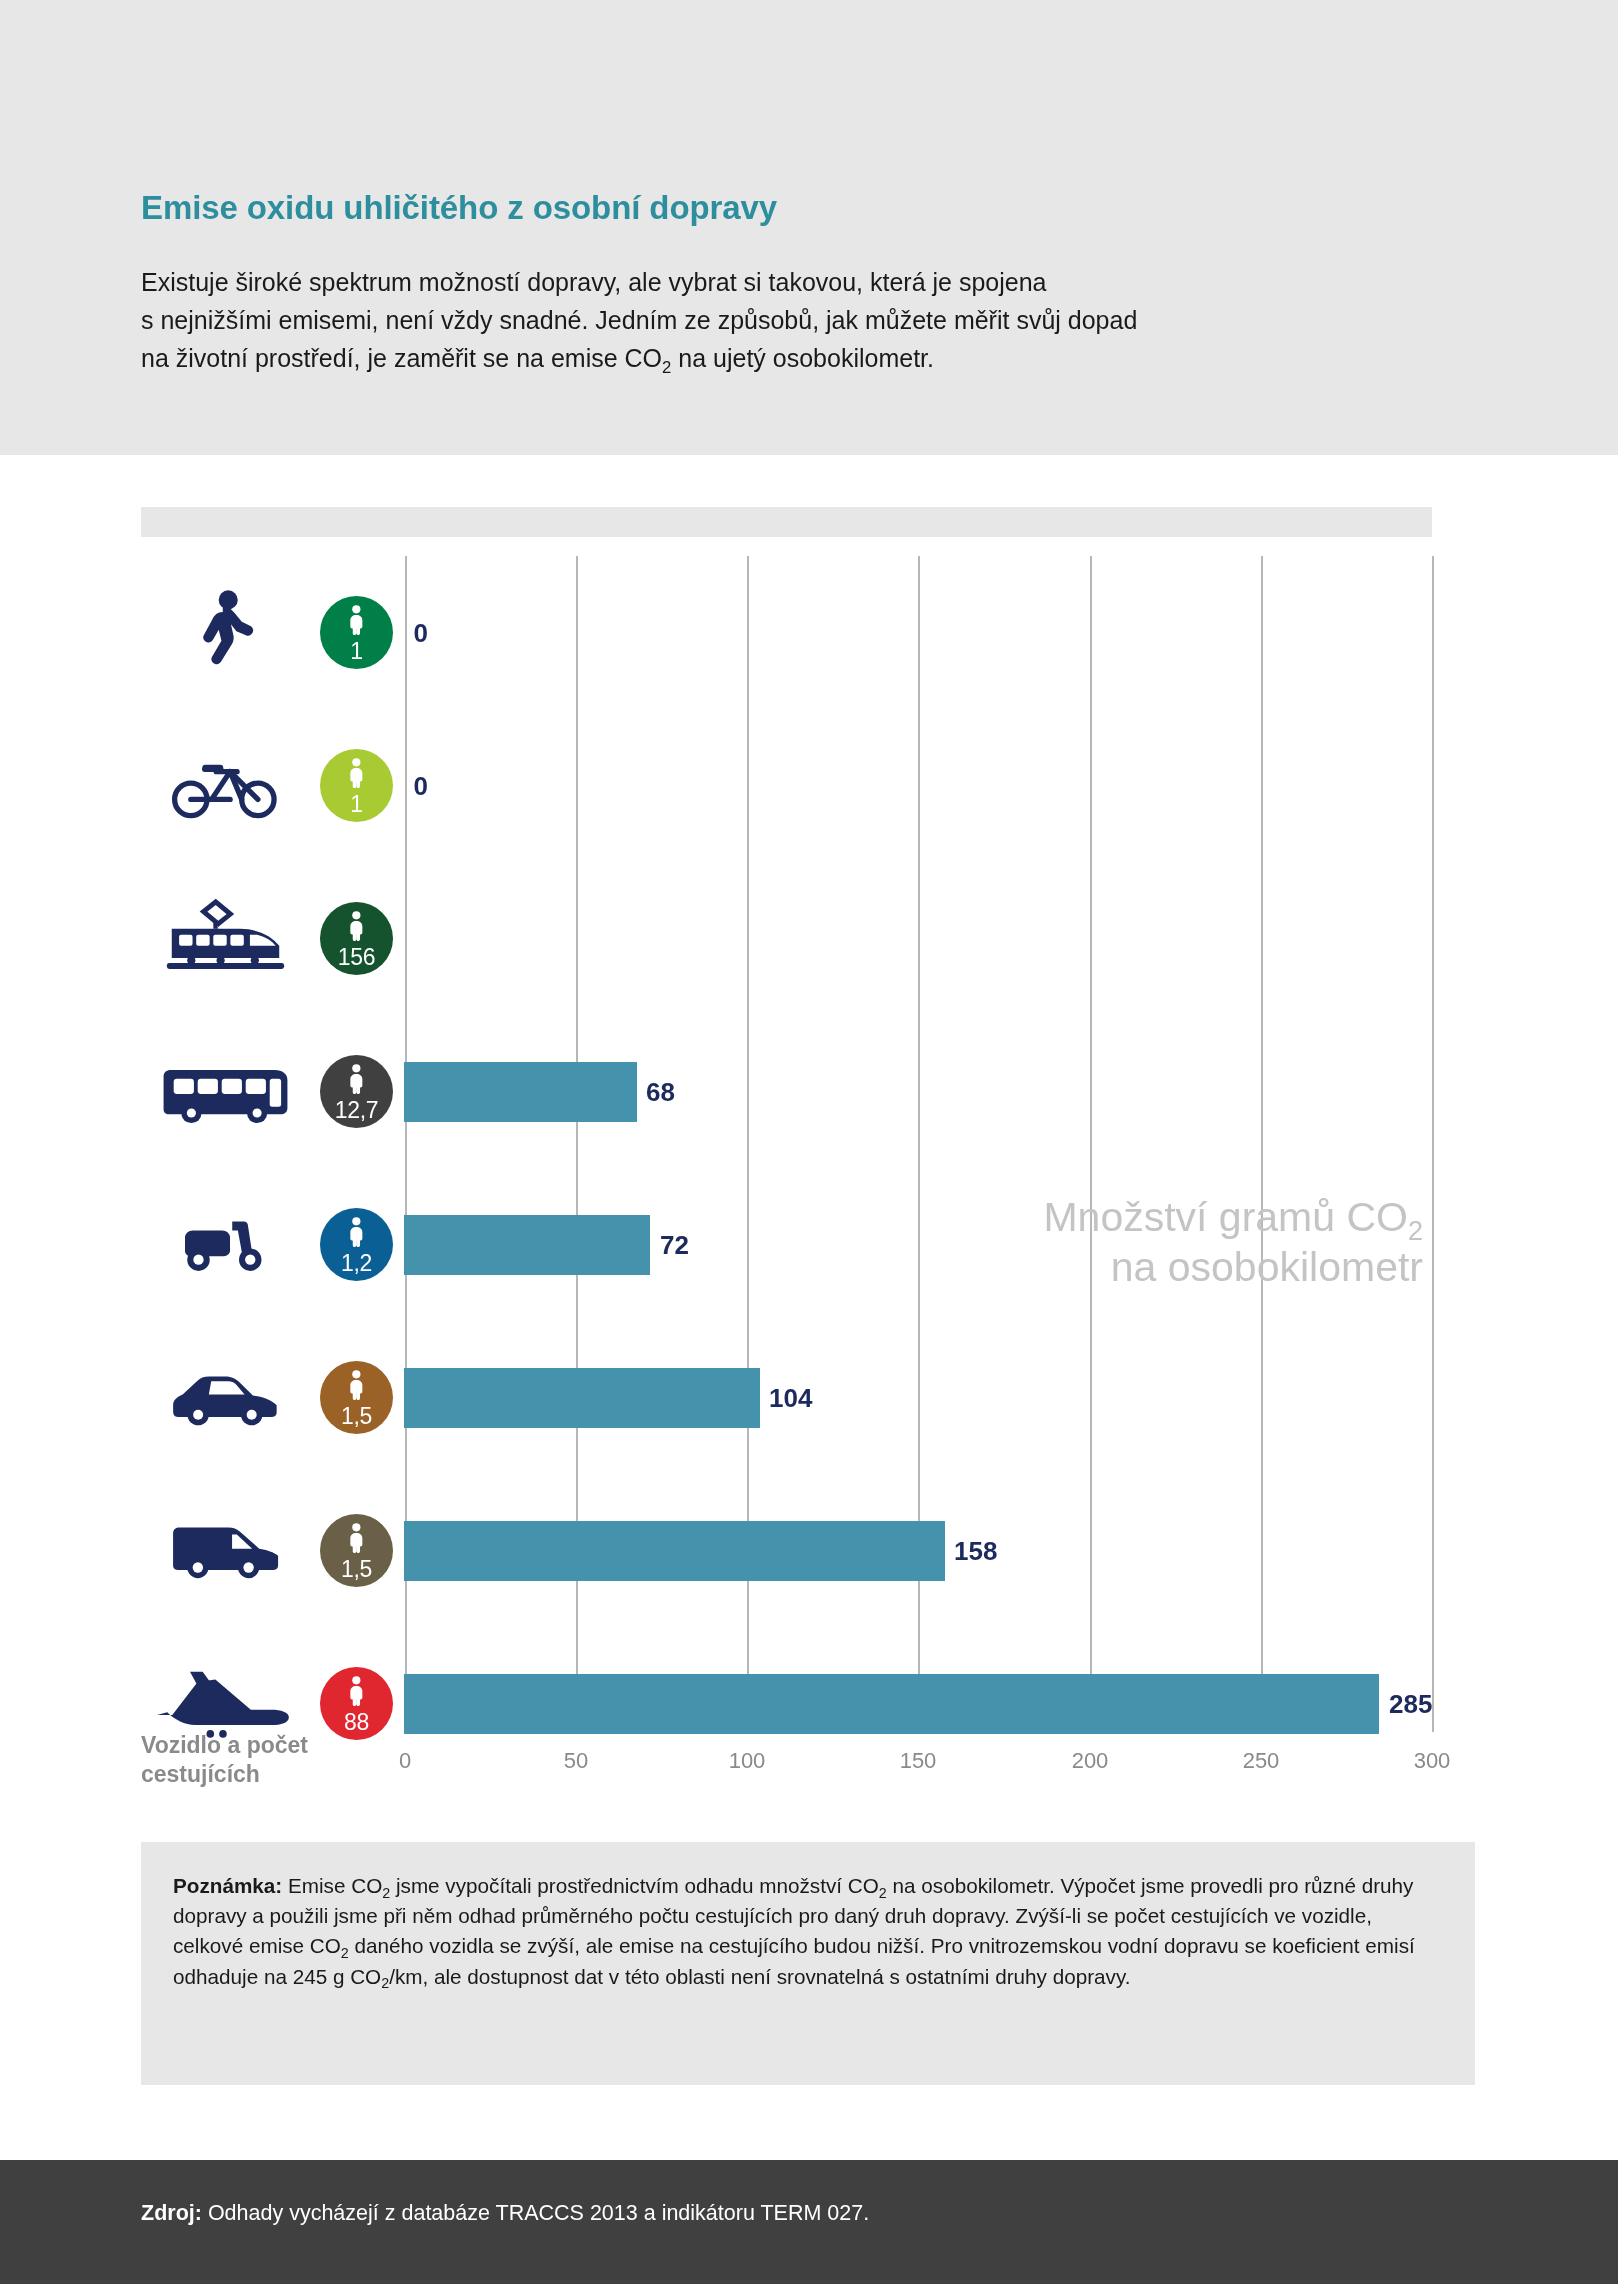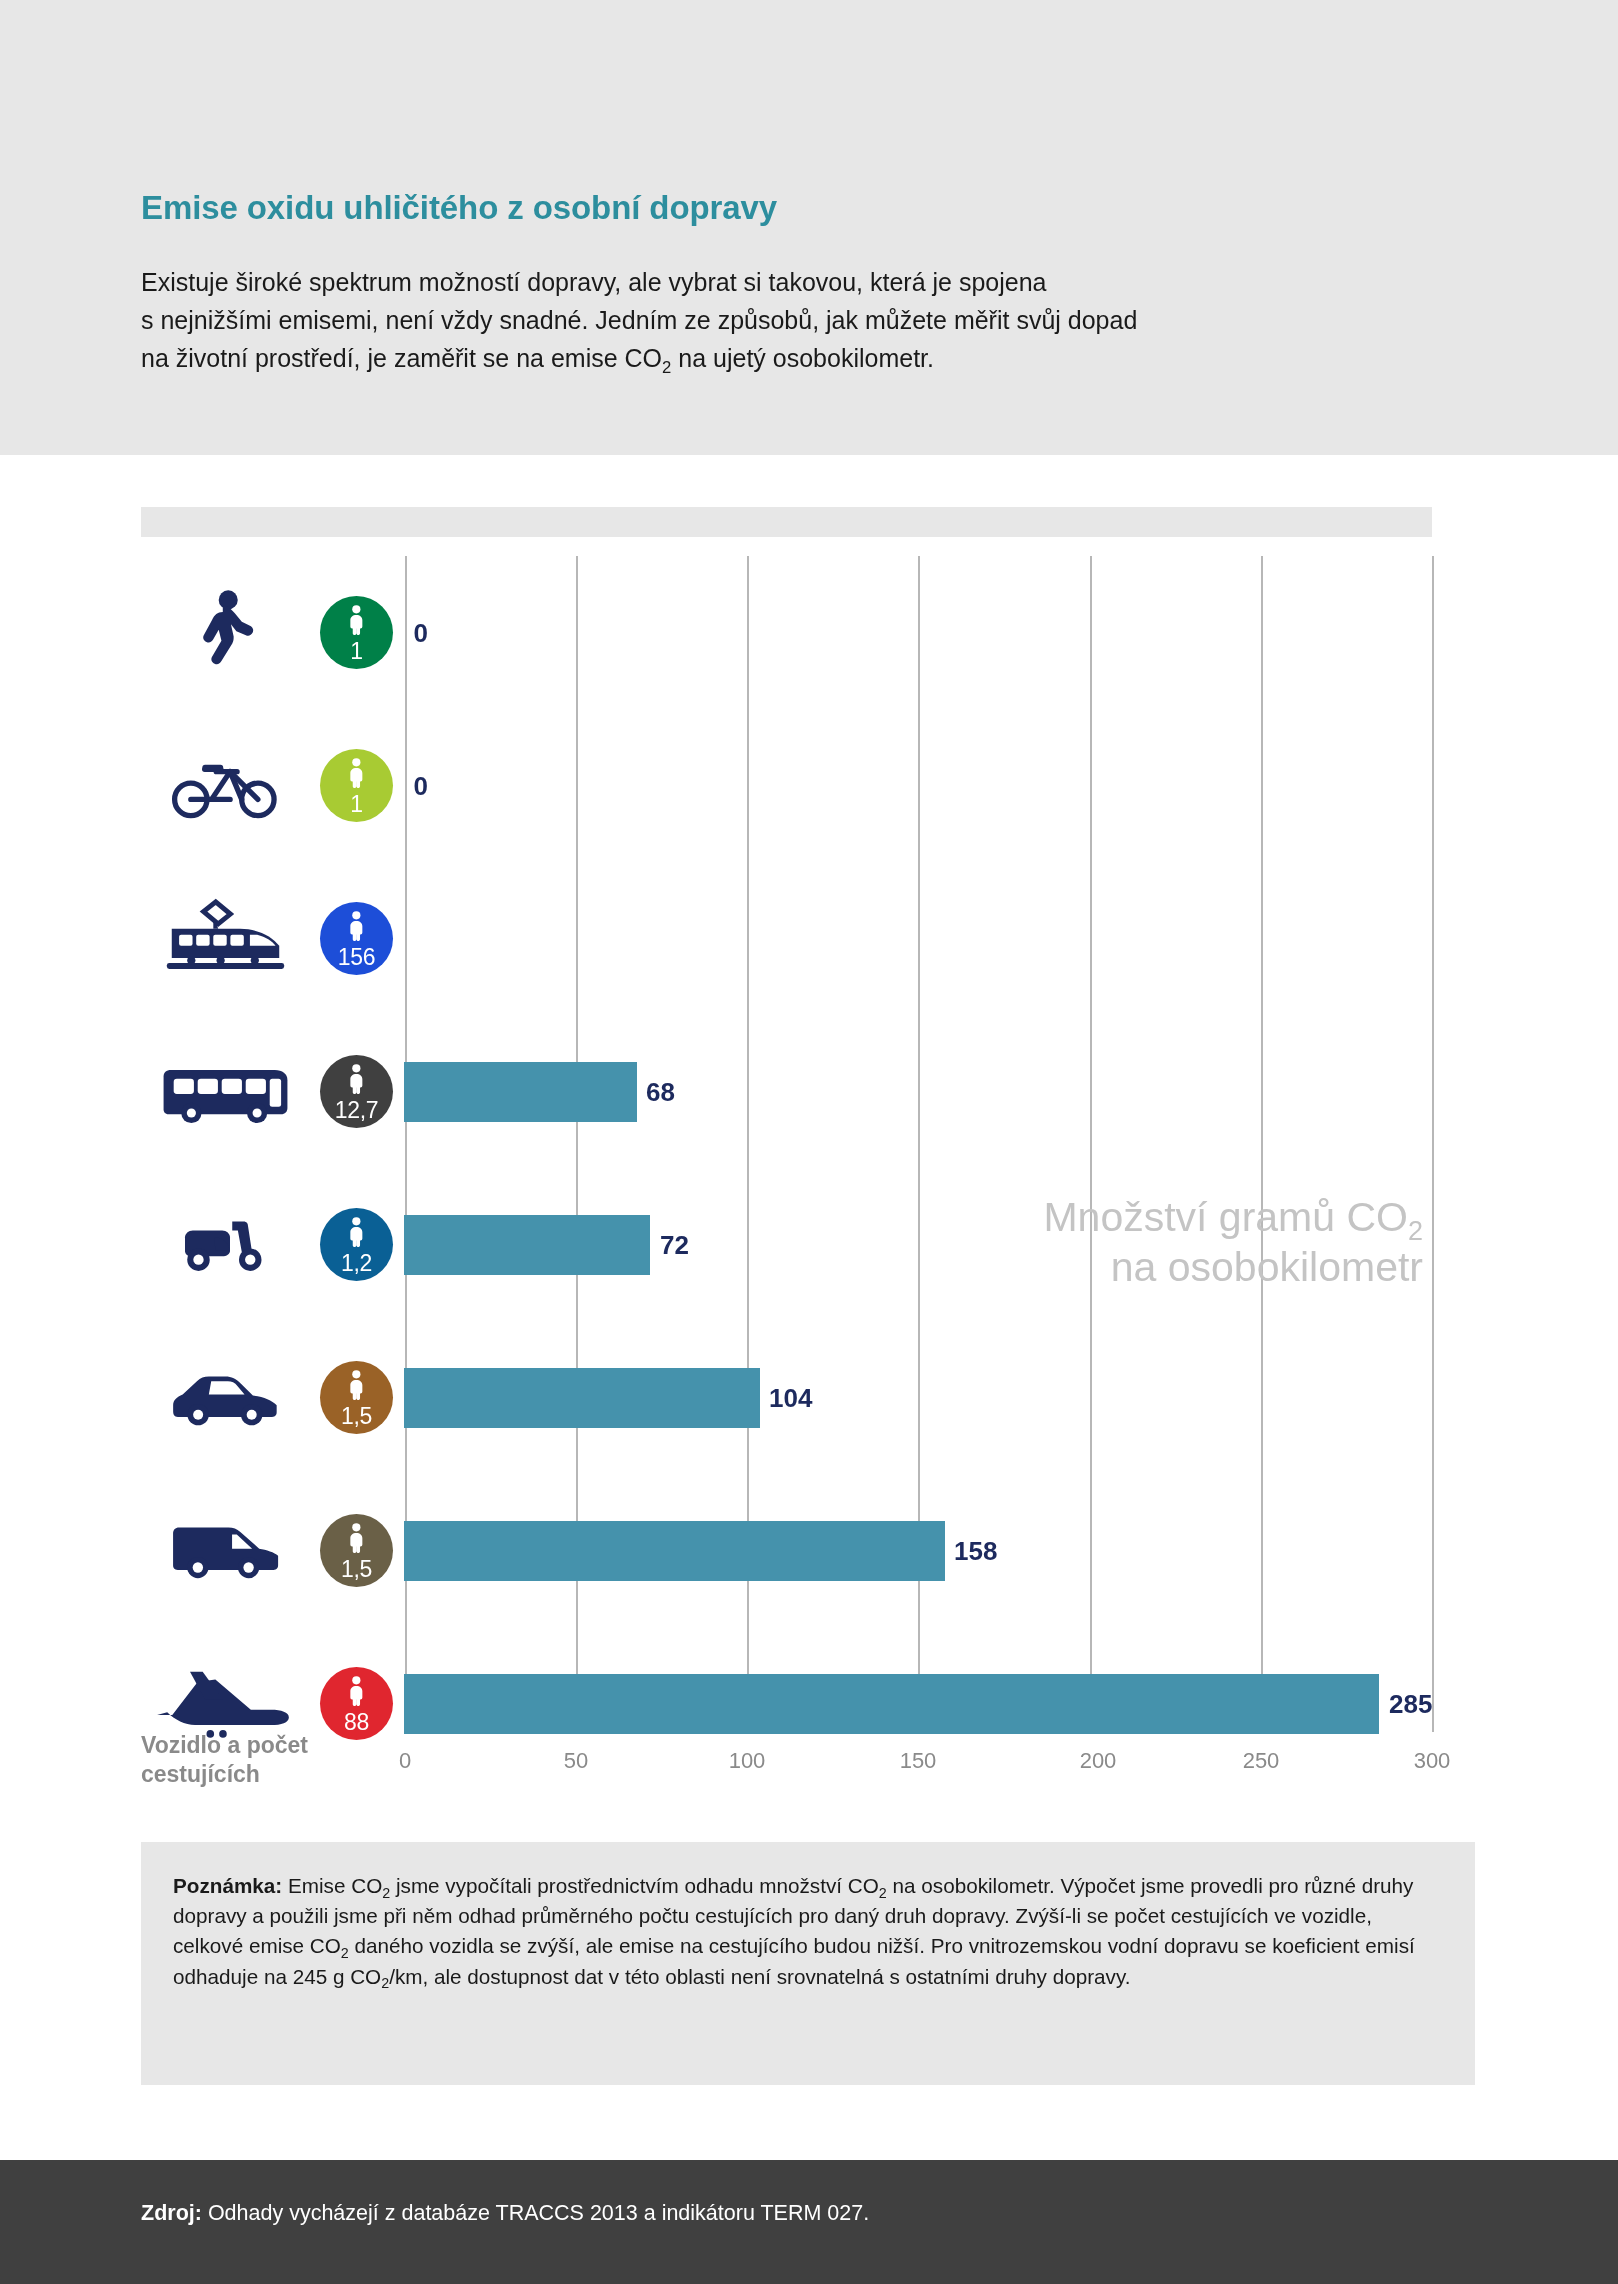--- a/index.html
+++ b/index.html
@@ -369,21 +369,21 @@
                 </g>
       <g fill="#1d2a5e">
                   <circle cx="24" cy="50" r="3.4"></circle>
                   <circle cx="48" cy="50" r="3.4"></circle>
                   <circle cx="76" cy="50" r="3.4"></circle>
                 </g>
     </g>
             </svg>
           </div>
           <div class="badge-cell">
-            <div class="badge" style="background: #1d4ed8;">
+            <div class="badge" style="background: #14532d;">
               <span class="person"><svg width="20.7" height="30" viewBox="0 0 20 30">
                   <g fill="#ffffff">
    <circle cx="10" cy="4.3" r="4.1"></circle>
    <path d="M10 10c-3.6 0-6 2-6 5.2v6.4c0 1.2.8 2 1.8 2h.6v4.6c0 1 .8 1.8 1.8 1.8s1.8-.8 1.8-1.8V23.6h.1v4.6c0 1 .8 1.8 1.8 1.8s1.8-.8 1.8-1.8V23.6h.5c1 0 1.8-.8 1.8-2v-6.4C16 12 13.6 10 10 10z"></path>
  </g>
                 </svg></span>
               <span class="count">156</span>
             </div>
           </div>
         </div>
@@ -544,21 +544,21 @@
     <div class="axis-caption">
       <div>Vozidlo a počet</div>
       <div>cestujících</div>
     </div>
 
     <div class="axis" id="x-axis">
         <div class="tick-label" style="left: 0px;">0</div>
         <div class="tick-label" style="left: 171px;">50</div>
         <div class="tick-label" style="left: 342px;">100</div>
         <div class="tick-label" style="left: 513px;">150</div>
-        <div class="tick-label" style="left: 685px; margin-left: 8px;">200</div>
+        <div class="tick-label" style="left: 685px;">200</div>
         <div class="tick-label" style="left: 856px;">250</div>
         <div class="tick-label" style="left: 1027px;">300</div>
       </div>
   </div>
 
   <div class="note-box">
     <div class="note-text"><b>Poznámka:</b><span> Emise CO</span><sub>2</sub><span> jsme vypočítali prostřednictvím odhadu množství CO</span><sub>2</sub><span> na osobokilometr. Výpočet jsme provedli pro různé druhy dopravy a použili jsme při něm odhad průměrného počtu cestujících pro daný druh dopravy. Zvýší-li se počet cestujících ve vozidle, celkové emise CO</span><sub>2</sub><span> daného vozidla se zvýší, ale emise na cestujícího budou nižší. Pro vnitrozemskou vodní dopravu se koeficient emisí odhaduje na 245 g CO</span><sub>2</sub><span>/km, ale dostupnost dat v této oblasti není srovnatelná s ostatními druhy dopravy.</span></div>
   </div>
 
   <div class="footer-band">

